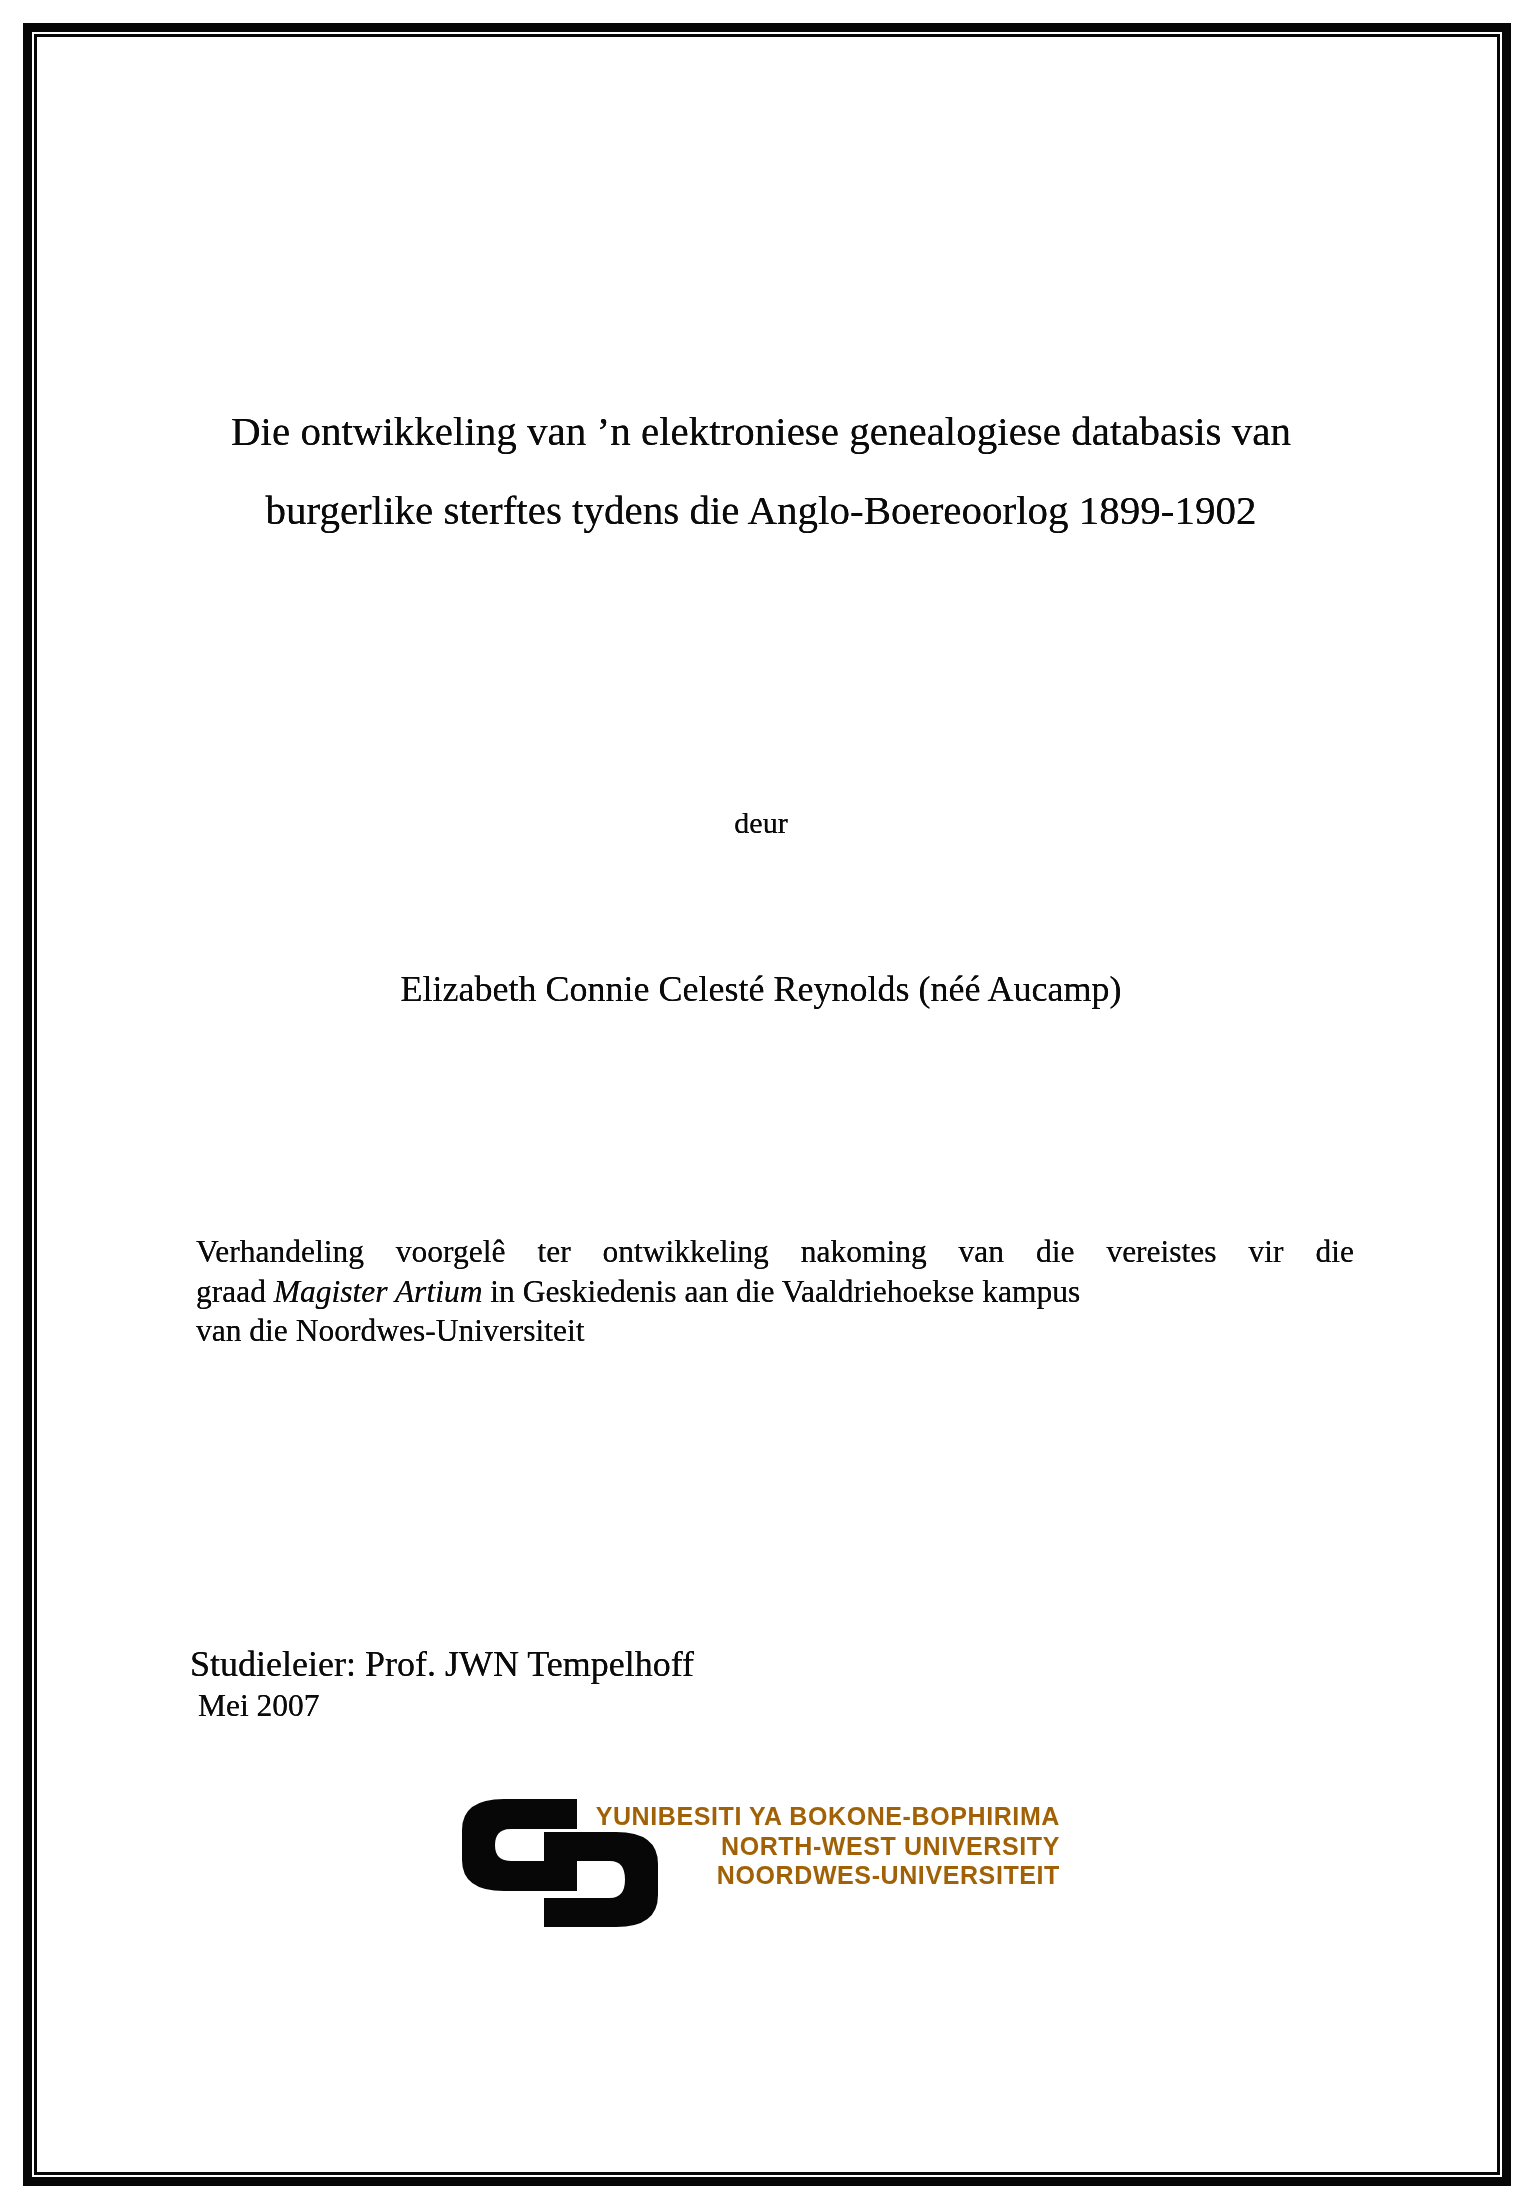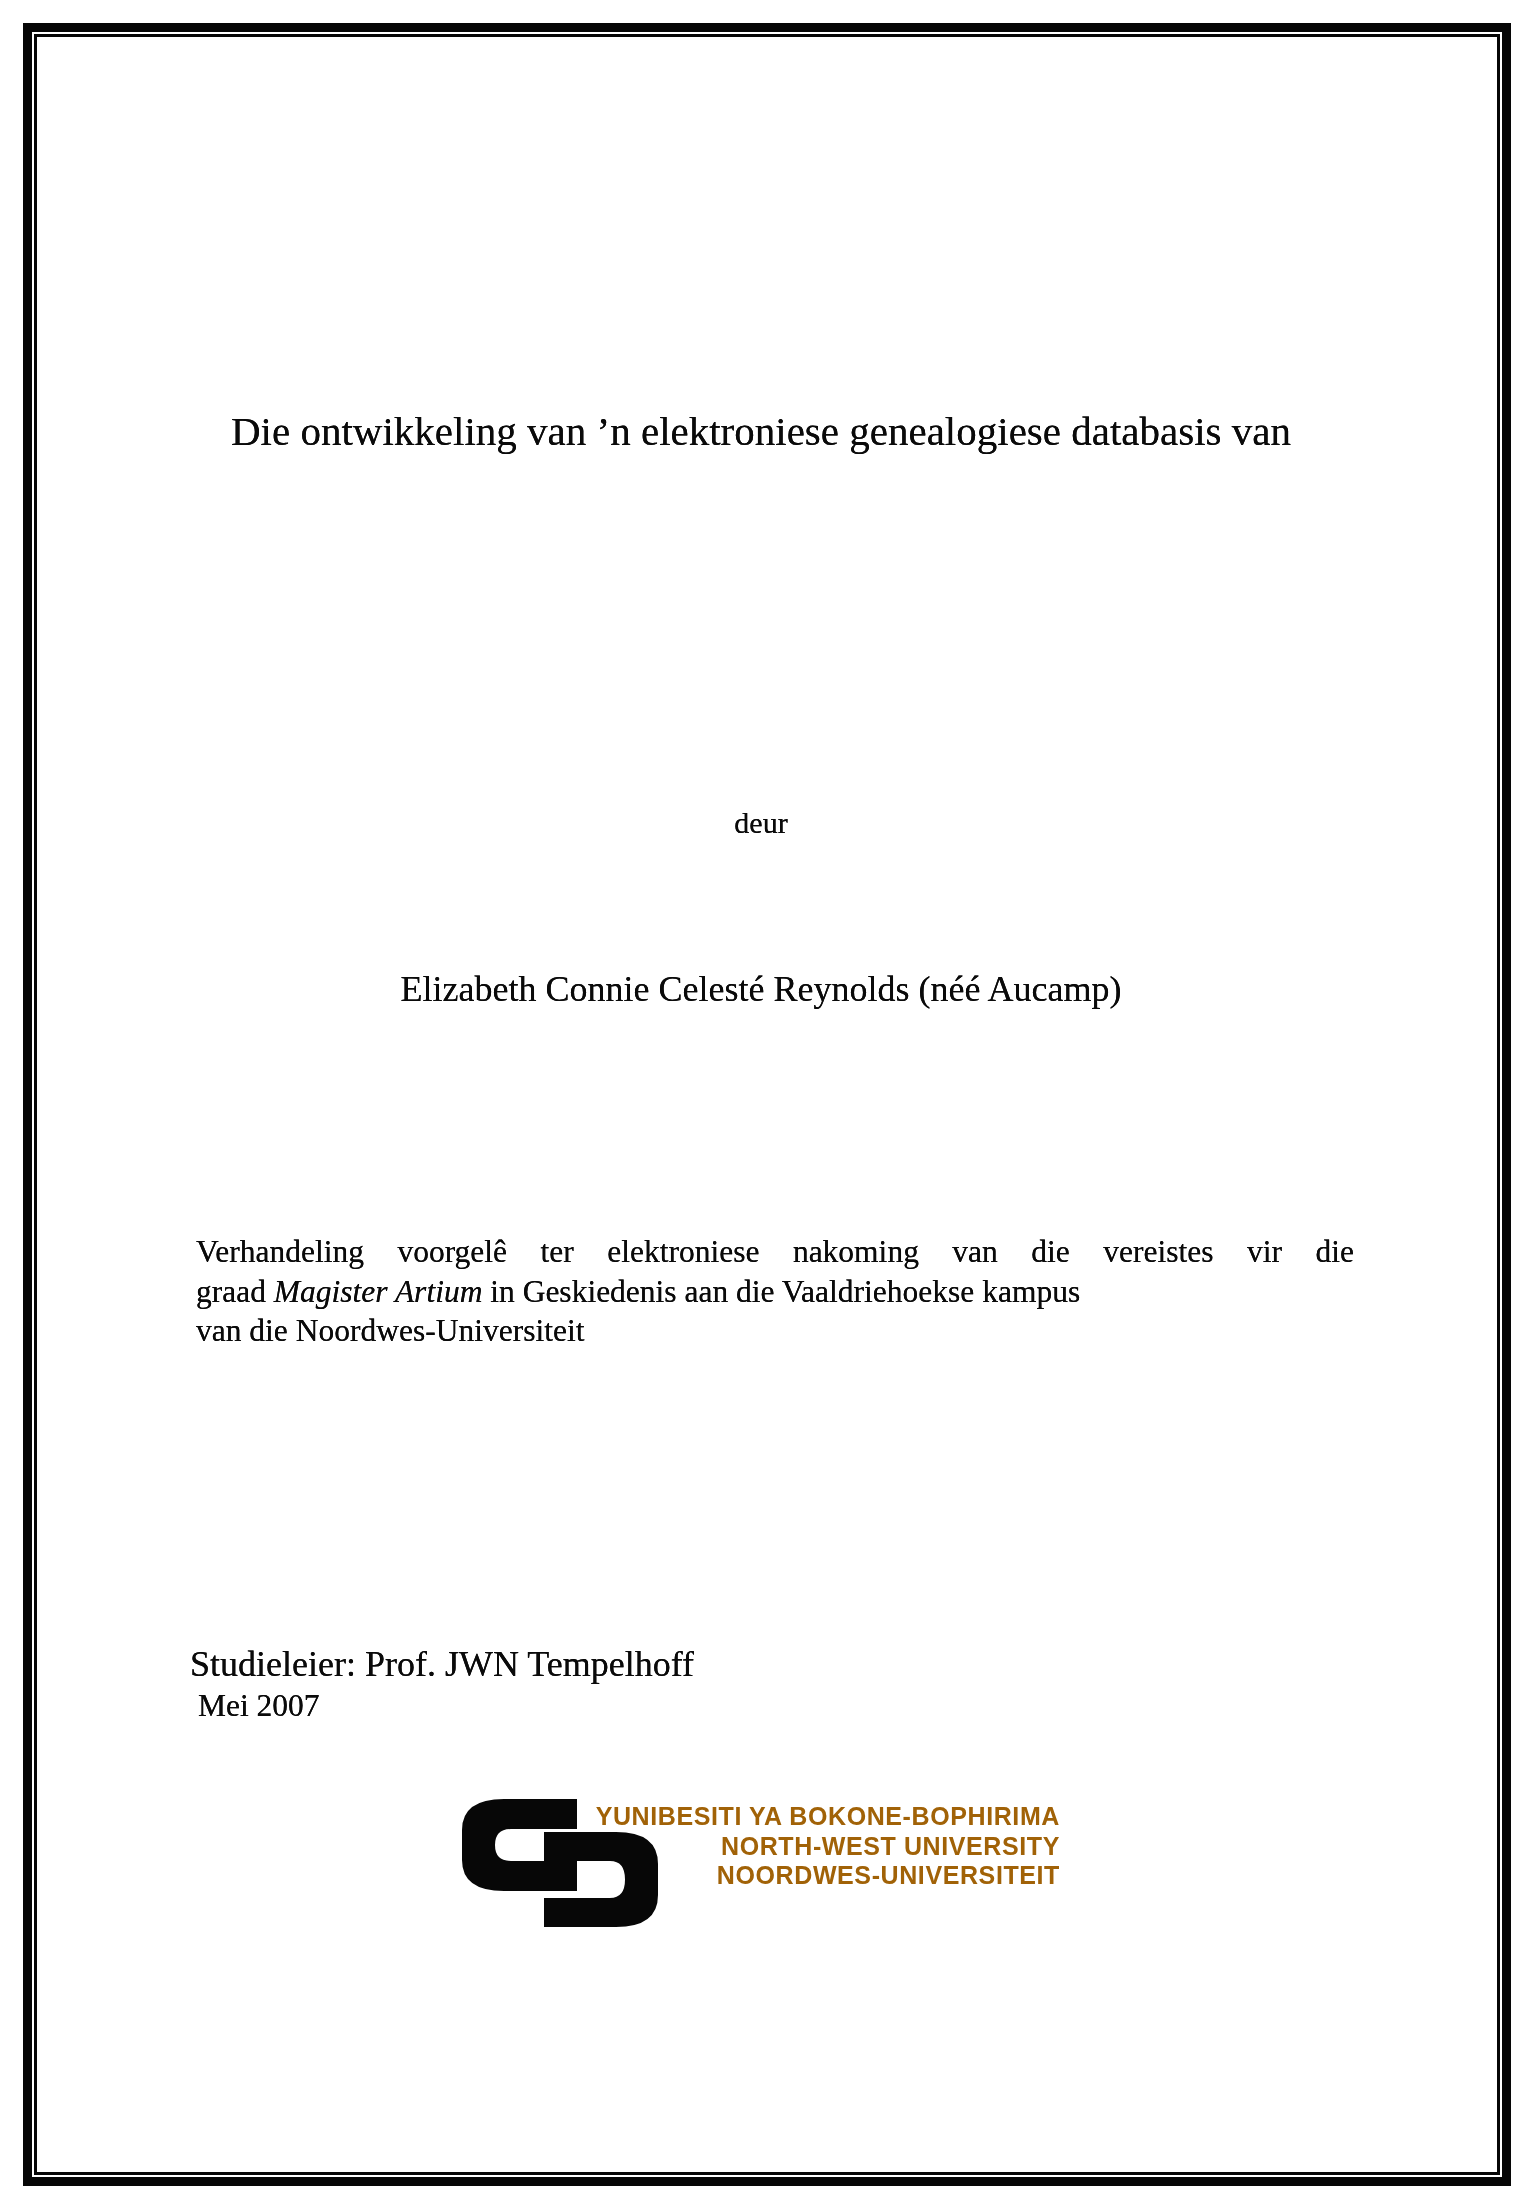--- a/index.html
+++ b/index.html
@@ -62,32 +62,33 @@
 <body>
 
 <div class="page">
 
   <div class="frame-outer">
     <div class="frame-inner"></div>
   </div>
 
   <h1 class="thesis-title txt">
     <div>Die ontwikkeling van ’n elektroniese genealogiese databasis van</div>
+    <div>burgerlike sterftes tydens die Anglo-Boereoorlog 1899-1902</div>
   </h1>
 
   <div class="byline txt">deur</div>
 
   <div class="author txt">Elizabeth Connie Celesté Reynolds (néé Aucamp)</div>
 
   <div class="description txt">
     <div class="justify-line">
         <span>Verhandeling</span>
         <span>voorgelê</span>
         <span>ter</span>
-        <span>elektroniese</span>
+        <span>ontwikkeling</span>
         <span>nakoming</span>
         <span>van</span>
         <span>die</span>
         <span>vereistes</span>
         <span>vir</span>
         <span>die</span>
       </div>
     <div><span>graad </span><i>Magister Artium</i><span> in Geskiedenis aan die Vaaldriehoekse kampus</span></div>
     <div>van die Noordwes-Universiteit</div>
   </div>

